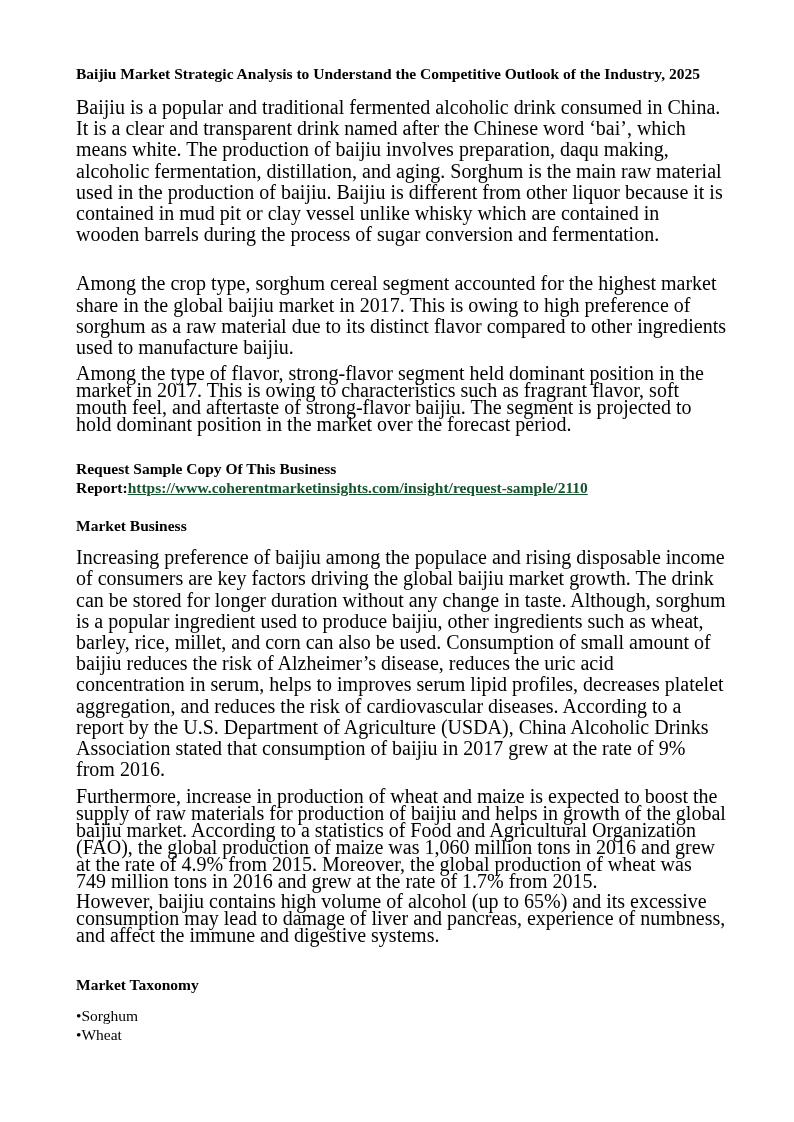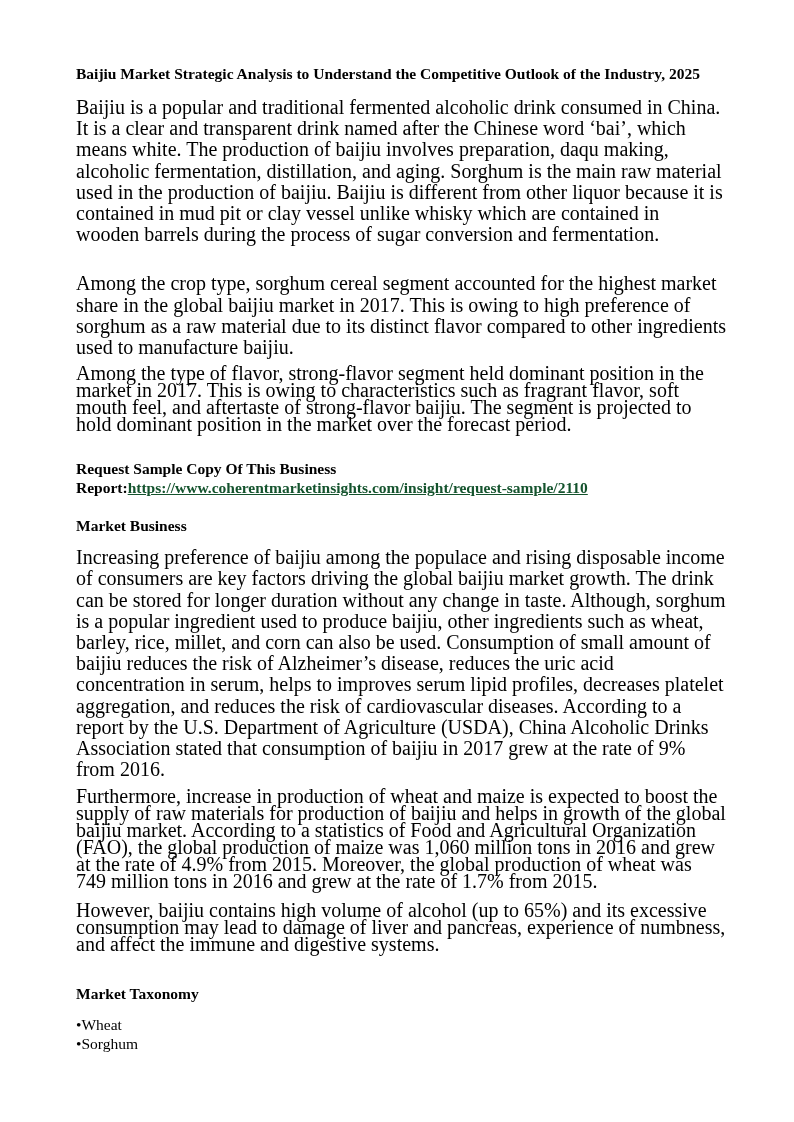--- a/index.html
+++ b/index.html
@@ -56,21 +56,21 @@
 
     
     #h-overview { margin-top: 20px; }
     #p-intro { margin-top: 14px; }
     #p-crop { margin-top: 28px; }
     #p-flavor { margin-top: 7px; }
     #request-block { margin-top: 26px; }
     #h-dynamics { margin-top: 19px; }
     #p-dyn1 { margin-top: 12px; }
     #p-dyn2 { margin-top: 8px; }
-    #p-dyn3 { margin-top: 12px; }
+    #p-dyn3 { margin-top: 3px; }
     #h-taxonomy { margin-top: 31px; }
     #p-tax { margin-top: 13px; }
     #bullets { margin-top: 12px; }
   </style>
 </head>
 <body>
 
 <div class="page">
 
   <h1 class="title">Baijiu Market Strategic Analysis to Understand the Competitive Outlook of the Industry, 2025</h1>
@@ -91,17 +91,17 @@
   <p class="p-loose" id="p-dyn1">Increasing preference of baijiu among the populace and rising disposable income of consumers are key factors driving the global baijiu market growth. The drink can be stored for longer duration without any change in taste. Although, sorghum is a popular ingredient used to produce baijiu, other ingredients such as wheat, barley, rice, millet, and corn can also be used. Consumption of small amount of baijiu reduces the risk of Alzheimer’s disease, reduces the uric acid concentration in serum, helps to improves serum lipid profiles, decreases platelet aggregation, and reduces the risk of cardiovascular diseases. According to a report by the U.S. Department of Agriculture (USDA), China Alcoholic Drinks Association stated that consumption of baijiu in 2017 grew at the rate of 9% from 2016.</p>
 
   <p class="p-tight" id="p-dyn2">Furthermore, increase in production of wheat and maize is expected to boost the supply of raw materials for production of baijiu and helps in growth of the global baijiu market. According to a statistics of Food and Agricultural Organization (FAO), the global production of maize was 1,060 million tons in 2016 and grew at the rate of 4.9% from 2015. Moreover, the global production of wheat was 749 million tons in 2016 and grew at the rate of 1.7% from 2015.</p>
 
   <p class="p-tight" id="p-dyn3">However, baijiu contains high volume of alcohol (up to 65%) and its excessive consumption may lead to damage of liver and pancreas, experience of numbness, and affect the immune and digestive systems.</p>
 
   <h2 class="section-heading" id="h-taxonomy">Market Taxonomy</h2>
 
 
   <ul class="bullet-list" id="bullets">
+    <li><span>•</span><span>Sorghum</span></li>
     <li><span>•</span><span>Wheat</span></li>
-    <li><span>•</span><span>Sorghum</span></li>
   </ul>
 
 </div>
 
 </body></html>

